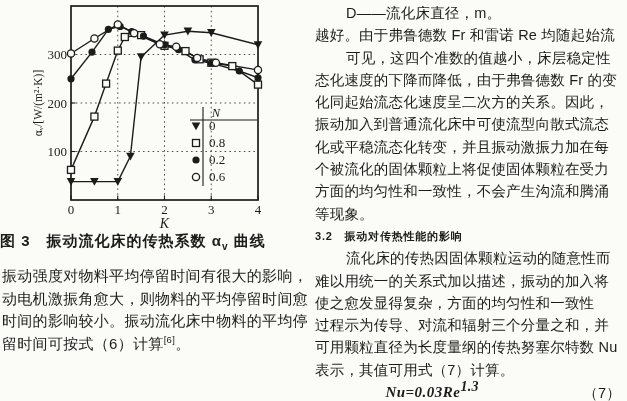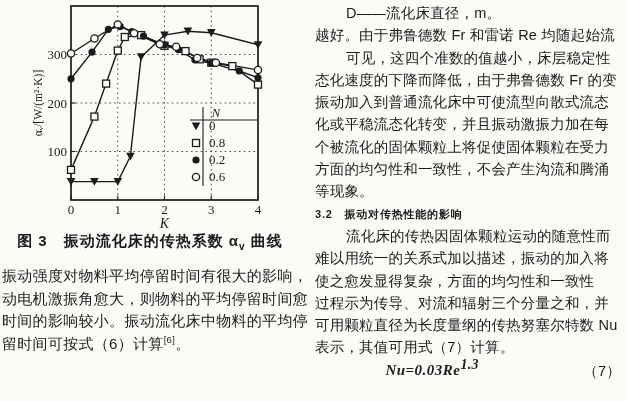--- a/index.html
+++ b/index.html
@@ -15,21 +15,21 @@
   .frame{fill:none;stroke:#1b1b1b;stroke-width:1.7;}
   .axis{stroke:#1b1b1b;stroke-width:1.1;}
   .curve{fill:none;stroke:#1b1b1b;stroke-width:1.4;stroke-linejoin:round;}
   .mk-fill{fill:#1b1b1b;stroke:none;}
   .mk-open{fill:#fbfbf8;stroke:#1b1b1b;stroke-width:1.3;}
   .tick{font:13px "Liberation Serif","DejaVu Serif",serif;fill:#1b1b1b;}
   .axis-label{font:italic 14px "Liberation Serif","DejaVu Serif",serif;fill:#1b1b1b;}
   .legend-title{font:italic 12.5px "Liberation Serif","DejaVu Serif",serif;fill:#1b1b1b;}
   .ylabel{font:11.5px "Liberation Serif","DejaVu Serif",serif;fill:#1b1b1b;}
   .caption{
-    position:absolute;left:0;top:232px;width:300px;text-align:center;
+    position:absolute;left:0;top:232px;width:300px;text-align:left;
     font-weight:bold;font-size:15px;letter-spacing:1px;white-space:nowrap;
   }
   .caption sub{font-size:10px;}
   
   .left-paragraph{
     position:absolute;left:2px;top:265px;width:308px;
     font-size:15px;line-height:22.6px;letter-spacing:0.3px;
   }
   .right-column{
     position:absolute;left:315px;top:2px;width:312px;
@@ -147,20 +147,21 @@
     <div class="tline">时间的影响较小。振动流化床中物料的平均停</div>
     <div class="tline"><span>留时间可按式（6）计算</span><sup class="cite">[6]</sup><span>。</span></div>
   </div>
 
 <div class="right-column">
   <div id="right-lines">
       <div class="tline indent">D——流化床直径，m。</div>
       <div class="tline">越好。由于弗鲁德数 Fr 和雷诺 Re 均随起始流</div>
       <div class="tline indent">可见，这四个准数的值越小，床层稳定性</div>
       <div class="tline">态化速度的下降而降低，由于弗鲁德数 Fr 的变</div>
+      <div class="tline">化同起始流态化速度呈二次方的关系。因此，</div>
       <div class="tline">振动加入到普通流化床中可使流型向散式流态</div>
       <div class="tline">化或平稳流态化转变，并且振动激振力加在每</div>
       <div class="tline">个被流化的固体颗粒上将促使固体颗粒在受力</div>
       <div class="tline">方面的均匀性和一致性，不会产生沟流和腾涌</div>
       <div class="tline">等现象。</div>
       <div class="tline heading">3.2　振动对传热性能的影响</div>
       <div class="tline indent">流化床的传热因固体颗粒运动的随意性而</div>
       <div class="tline">难以用统一的关系式加以描述，振动的加入将</div>
       <div class="tline">使之愈发显得复杂，方面的均匀性和一致性</div>
       <div class="tline">过程示为传导、对流和辐射三个分量之和，并</div>

